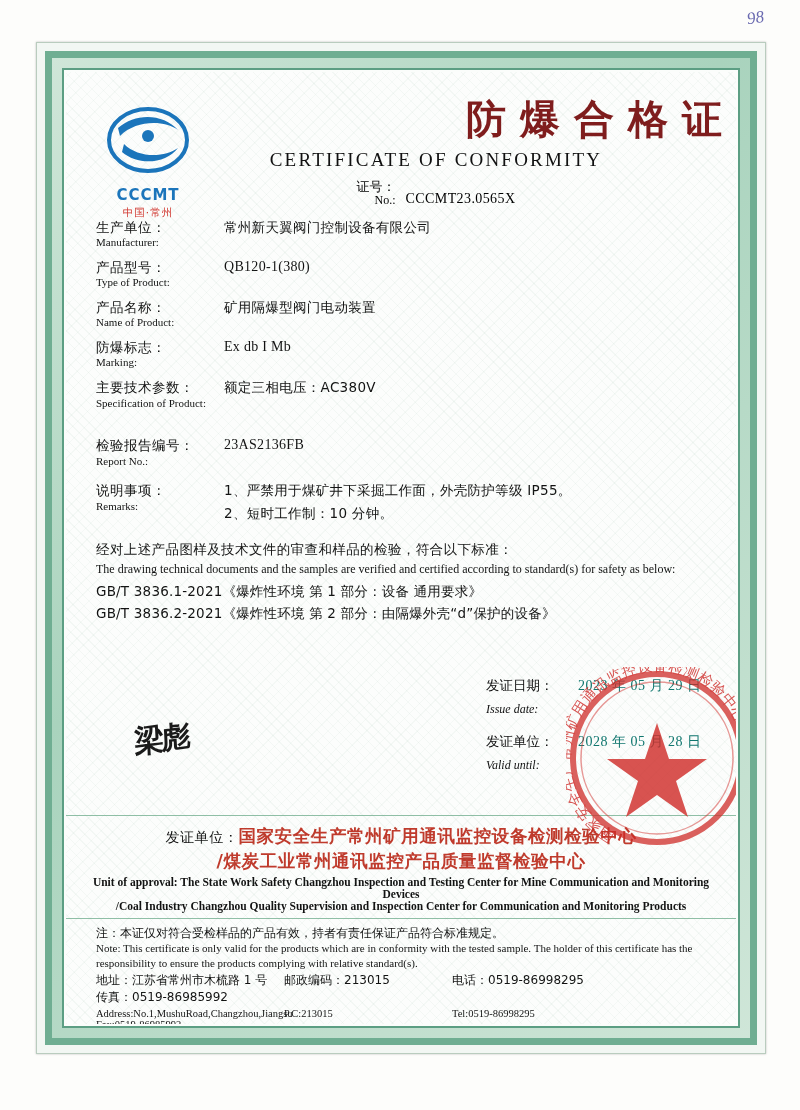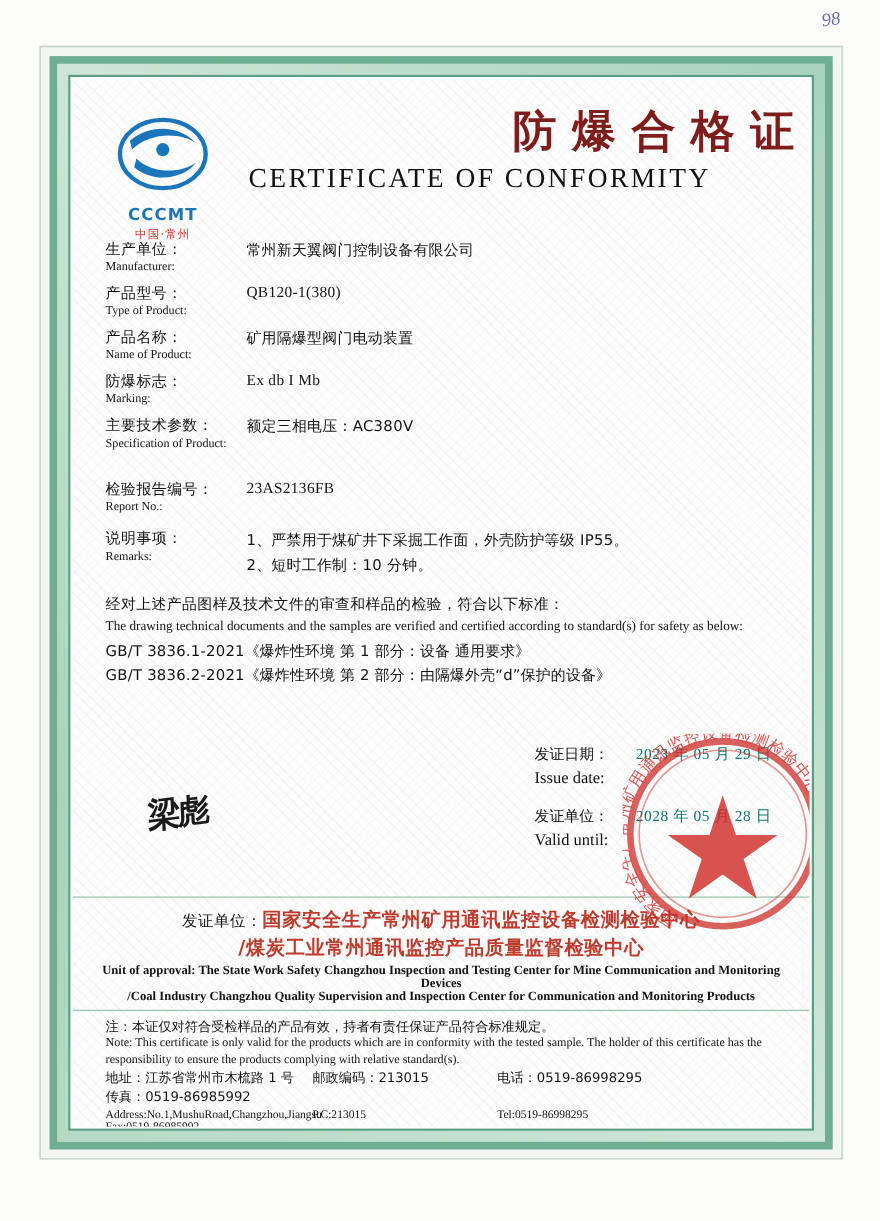--- a/index.html
+++ b/index.html
@@ -66,21 +66,21 @@
     font-size:10.5px;color:#d0342c;letter-spacing:1px;margin-top:2px;
     font-family:"DejaVu Sans", sans-serif;
   }
   .title-zh{
     text-align:right;font-size:40px;letter-spacing:14px;
     color:#7f1d1d;font-weight:bold;margin-left:70px;
     font-family:"DejaVu Sans", sans-serif;
     padding-top:4px;
   }
   .title-en{
-    text-align:center;font-size:25px;letter-spacing:2.2px;color:#111;
+    text-align:center;font-size:19px;letter-spacing:2.2px;color:#111;
     margin-left:70px;margin-top:2px;font-family:"Liberation Serif", serif;
   }
   .certno{
     text-align:center;margin-left:70px;margin-top:9px;font-size:13px;
   }
   .certno .lbl-zh{font-family:"DejaVu Sans", sans-serif;font-size:13px;}
   .certno .lbl-en{font-family:"Liberation Serif", serif;font-size:12px;}
   .certno .val{font-family:"Liberation Serif", serif;font-size:14px;margin-left:6px;letter-spacing:.4px;}
   .certno-row{display:flex;justify-content:center;align-items:flex-end;gap:4px;}
   .certno-labels{display:flex;flex-direction:column;align-items:flex-end;line-height:1.1;}
@@ -113,21 +113,21 @@
   .signature{
     position:absolute;left:68px;top:62px;
     font-family:"DejaVu Serif", serif;font-size:30px;color:#1a1a1a;
     transform:rotate(-7deg) skewX(-4deg);
     font-weight:bold;letter-spacing:-3px;
   }
   .issue-right{position:absolute;left:420px;top:20px;width:280px;}
   .dline{display:flex;align-items:flex-end;margin-bottom:4px;}
   .dlabels{width:92px;flex:0 0 92px;text-align:left;}
   .dlabels .zh{font-family:"DejaVu Sans", sans-serif;font-size:13.5px;color:#111;display:block;}
-  .dlabels .en{font-family:"Liberation Serif", serif;font-size:15px;color:#111;display:block;}
+  .dlabels .en{font-family:"Liberation Serif", serif;font-size:12px;color:#111;display:block;font-style:italic;}
   .dval{font-family:"Liberation Serif", serif;font-size:14px;color:#0f766e;letter-spacing:.5px;}
   
   .seal{
     position:absolute;left:500px;top:10px;width:182px;height:182px;
     pointer-events:none;opacity:.88;
   }
   
   .approval{
     margin-top:8px;padding:0 26px;text-align:center;
     border-top:1px solid #8fbfa6;padding-top:8px;
@@ -172,20 +172,29 @@
                   <circle cx="42" cy="30" r="6" fill="#1b75bb"></circle>
                 </svg>
               </div>
               <div style="font-family:'DejaVu Sans',sans-serif;font-size:15px;font-weight:bold;color:#1b75bb;letter-spacing:1px;margin-top:-4px;">CCCMT</div>
               <div class="cn">中国·常州</div>
             </div>
 
             <div class="title-zh">防爆合格证</div>
             <div class="title-en">CERTIFICATE OF CONFORMITY</div>
 
+            <div class="certno">
+              <div class="certno-row">
+                <div class="certno-labels">
+                  <span class="lbl-zh">证号：</span>
+                  <span class="lbl-en">No.:</span>
+                </div>
+                <span class="val">CCCMT23.0565X</span>
+              </div>
+            </div>
           </div>
 
           <div class="fields">
 
             <div class="frow">
               <div class="flabel">
                 <span class="zh">生产单位：</span>
                 <span class="en">Manufacturer:</span>
               </div>
               <div class="fvalue">常州新天翼阀门控制设备有限公司</div>

